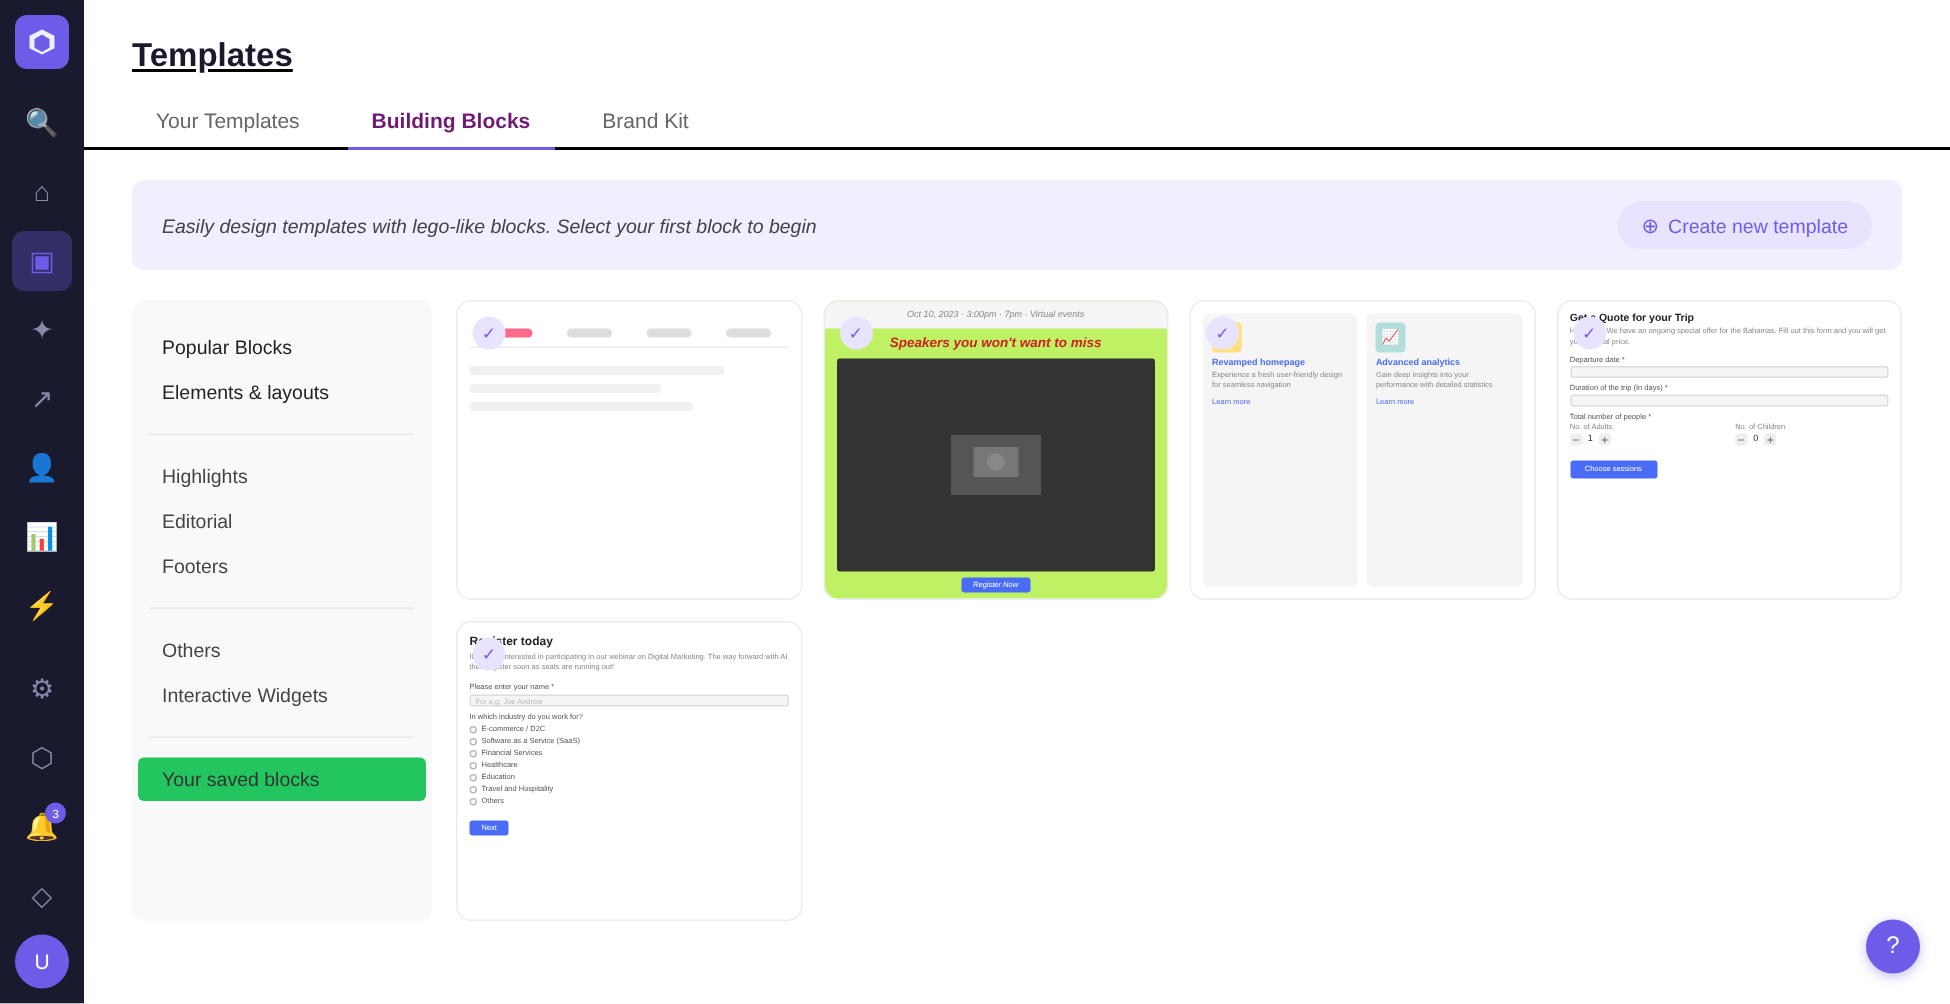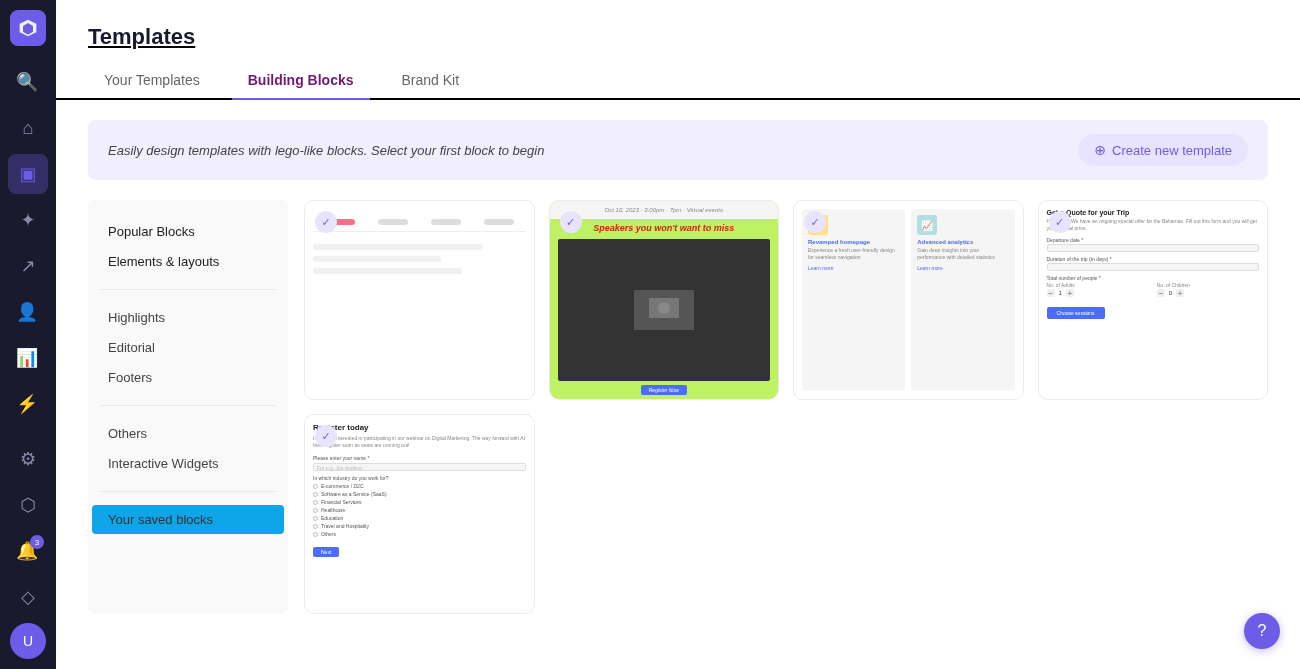--- a/index.html
+++ b/index.html
@@ -177,21 +177,21 @@
     .nav-item {
       padding: 7px 16px;
       font-size: 13px;
       color: #444;
       cursor: pointer;
       border-radius: 4px;
       margin: 1px 4px;
     }
     .nav-item.category { font-weight: 400; color: #222; }
     .nav-item.saved {
-      background: #0ea5e9;
+      background: #22c55e;
       color: #333;
       font-weight: 500;
     }
 
     
     .grid {
       flex: 1;
       display: grid;
       grid-template-columns: repeat(4, 1fr);
       gap: 14px;

